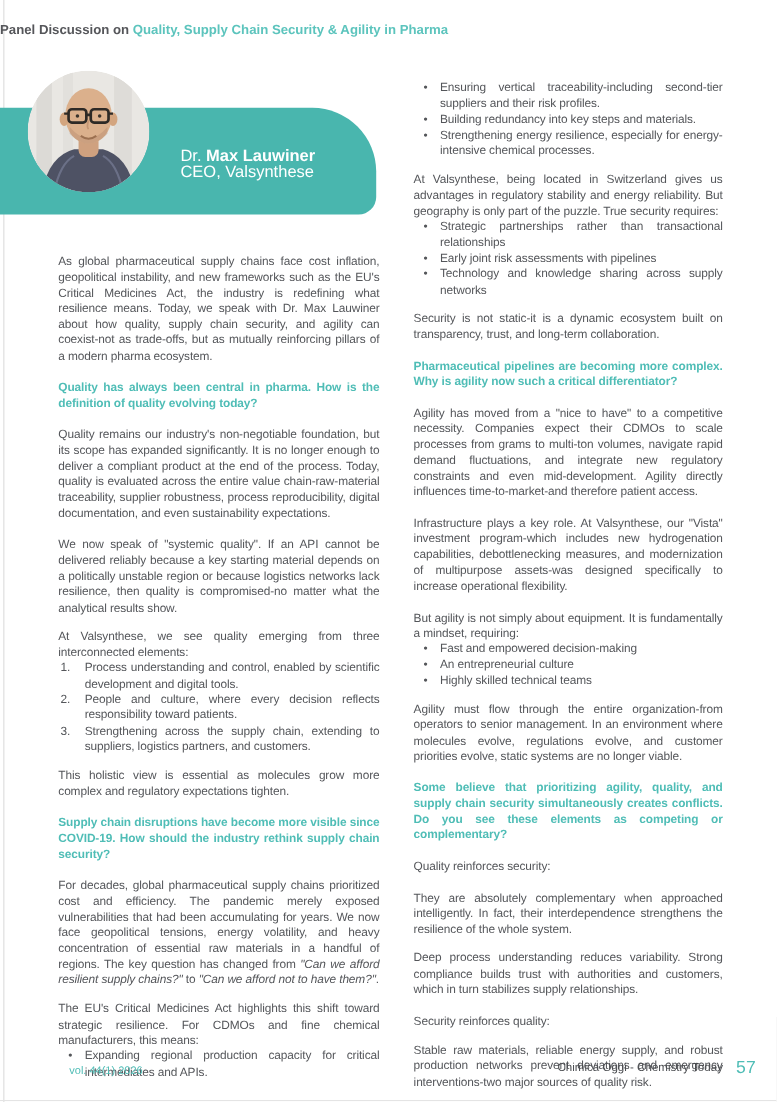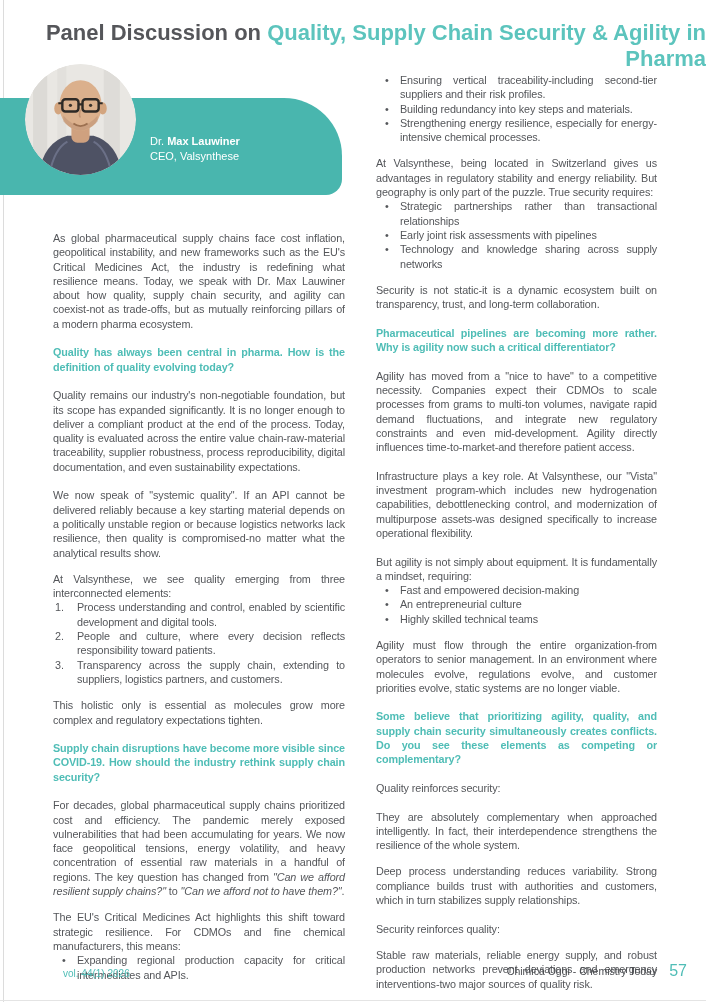--- a/index.html
+++ b/index.html
@@ -4,29 +4,29 @@
 <style>
   html,body{margin:0;padding:0;background:#f2f2f2;}
   .page{
     position:relative;width:706px;height:1002px;margin:0 auto;background:#ffffff;
     overflow:hidden;font-family:"Liberation Sans",sans-serif;color:var(--body,#54565a);
   }
   .edge-left{position:absolute;left:3px;top:0;bottom:0;width:1px;background:#dcdcdc;}
   .edge-bottom{position:absolute;left:0;right:0;bottom:1px;height:1px;background:#e4e4e4;}
 
   
-  .title{position:absolute;top:20px;left:0;right:0;margin:0;text-align:right;
-    font-size:22px;font-weight:700;letter-spacing:0;}
+  .title{position:absolute;top:20px;left:0;right:0;margin:0;text-align:left;
+    font-size:12px;font-weight:700;letter-spacing:0;}
   .title .pfx{color:#55565a;}
   .title .hl{color:var(--teal-title,#5cc4bd);}
 
   
   .author-card{position:absolute;left:0;top:98px;width:342px;height:97px;
     background:var(--teal,#49b6ae);border-radius:0 58px 16px 0;}
-  .author-text{position:absolute;left:150px;top:36px;color:#ffffff;font-size:11px;line-height:15px;}
+  .author-text{position:absolute;left:164px;top:36px;color:#ffffff;font-size:15px;line-height:15px;}
   .author-name b{font-weight:700;}
   .portrait{position:absolute;left:25px;top:64px;width:111px;height:111px;border-radius:50%;overflow:hidden;}
 
   
   .col{position:absolute;font-size:10.8px;line-height:14.3px;letter-spacing:-0.1px;}
   .col-left{left:53px;top:218px;width:292px;}
   .col-right{left:376px;top:60px;width:281px;}
   .blk{margin:0;text-align:justify;hyphens:auto;-webkit-hyphens:auto;}
   .p{margin-top:14.3px;}
   .p0{margin-top:12px;}
@@ -98,46 +98,46 @@
 
   <div class="col col-left" id="col-left">
       <p class="blk p0">As global pharmaceutical supply chains face cost inflation, geopolitical instability, and new frameworks such as the EU's Critical Medicines Act, the industry is redefining what resilience means. Today, we speak with Dr. Max Lauwiner about how quality, supply chain security, and agility can coexist-not as trade-offs, but as mutually reinforcing pillars of a modern pharma ecosystem.</p>
       <h3 class="blk q">Quality has always been central in pharma. How is the definition of quality evolving today?</h3>
       <p class="blk p">Quality remains our industry's non-negotiable foundation, but its scope has expanded significantly. It is no longer enough to deliver a compliant product at the end of the process. Today, quality is evaluated across the entire value chain-raw-material traceability, supplier robustness, process reproducibility, digital documentation, and even sustainability expectations.</p>
       <p class="blk p">We now speak of "systemic quality". If an API cannot be delivered reliably because a key starting material depends on a politically unstable region or because logistics networks lack resilience, then quality is compromised-no matter what the analytical results show.</p>
       <p class="blk p0">At Valsynthese, we see quality emerging from three interconnected elements:</p>
       <ol class="blk list">
         <li>Process understanding and control, enabled by scientific development and digital tools.</li>
         <li>People and culture, where every decision reflects responsibility toward patients.</li>
-        <li>Transparency across the supply chain, extending to suppliers, logistics partners, and customers.</li>
+        <li>Strengthening across the supply chain, extending to suppliers, logistics partners, and customers.</li>
       </ol>
-      <p class="blk p0">This holistic only is essential as molecules grow more complex and regulatory expectations tighten.</p>
+      <p class="blk p0">This holistic view is essential as molecules grow more complex and regulatory expectations tighten.</p>
       <h3 class="blk q">Supply chain disruptions have become more visible since COVID-19. How should the industry rethink supply chain security?</h3>
       <p class="blk p"><span>For decades, global pharmaceutical supply chains prioritized cost and efficiency. The pandemic merely exposed vulnerabilities that had been accumulating for years. We now face geopolitical tensions, energy volatility, and heavy concentration of essential raw materials in a handful of regions. The key question has changed from </span><span class="it">"Can we afford resilient supply chains?"</span><span> to </span><span class="it">"Can we afford not to have them?"</span><span>.</span></p>
       <p class="blk p0">The EU's Critical Medicines Act highlights this shift toward strategic resilience. For CDMOs and fine chemical manufacturers, this means:</p>
       <ul class="blk list">
         <li>Expanding regional production capacity for critical intermediates and APIs.</li>
       </ul>
     </div>
   <div class="col col-right" id="col-right">
       <ul class="blk list">
         <li>Ensuring vertical traceability-including second-tier suppliers and their risk profiles.</li>
         <li>Building redundancy into key steps and materials.</li>
         <li>Strengthening energy resilience, especially for energy-intensive chemical processes.</li>
       </ul>
       <p class="blk p0">At Valsynthese, being located in Switzerland gives us advantages in regulatory stability and energy reliability. But geography is only part of the puzzle. True security requires:</p>
       <ul class="blk list">
         <li>Strategic partnerships rather than transactional relationships</li>
         <li>Early joint risk assessments with pipelines</li>
         <li>Technology and knowledge sharing across supply networks</li>
       </ul>
       <p class="blk p0">Security is not static-it is a dynamic ecosystem built on transparency, trust, and long-term collaboration.</p>
-      <h3 class="blk q">Pharmaceutical pipelines are becoming more rather. Why is agility now such a critical differentiator?</h3>
+      <h3 class="blk q">Pharmaceutical pipelines are becoming more complex. Why is agility now such a critical differentiator?</h3>
       <p class="blk p">Agility has moved from a "nice to have" to a competitive necessity. Companies expect their CDMOs to scale processes from grams to multi-ton volumes, navigate rapid demand fluctuations, and integrate new regulatory constraints and even mid-development. Agility directly influences time-to-market-and therefore patient access.</p>
-      <p class="blk p">Infrastructure plays a key role. At Valsynthese, our "Vista" investment program-which includes new hydrogenation capabilities, debottlenecking control, and modernization of multipurpose assets-was designed specifically to increase operational flexibility.</p>
+      <p class="blk p">Infrastructure plays a key role. At Valsynthese, our "Vista" investment program-which includes new hydrogenation capabilities, debottlenecking measures, and modernization of multipurpose assets-was designed specifically to increase operational flexibility.</p>
       <p class="blk p">But agility is not simply about equipment. It is fundamentally a mindset, requiring:</p>
       <ul class="blk list">
         <li>Fast and empowered decision-making</li>
         <li>An entrepreneurial culture</li>
         <li>Highly skilled technical teams</li>
       </ul>
       <p class="blk p0">Agility must flow through the entire organization-from operators to senior management. In an environment where molecules evolve, regulations evolve, and customer priorities evolve, static systems are no longer viable.</p>
       <h3 class="blk q">Some believe that prioritizing agility, quality, and supply chain security simultaneously creates conflicts. Do you see these elements as competing or complementary?</h3>
       <p class="blk p">Quality reinforces security:</p>
       <p class="blk p">They are absolutely complementary when approached intelligently. In fact, their interdependence strengthens the resilience of the whole system.</p>

